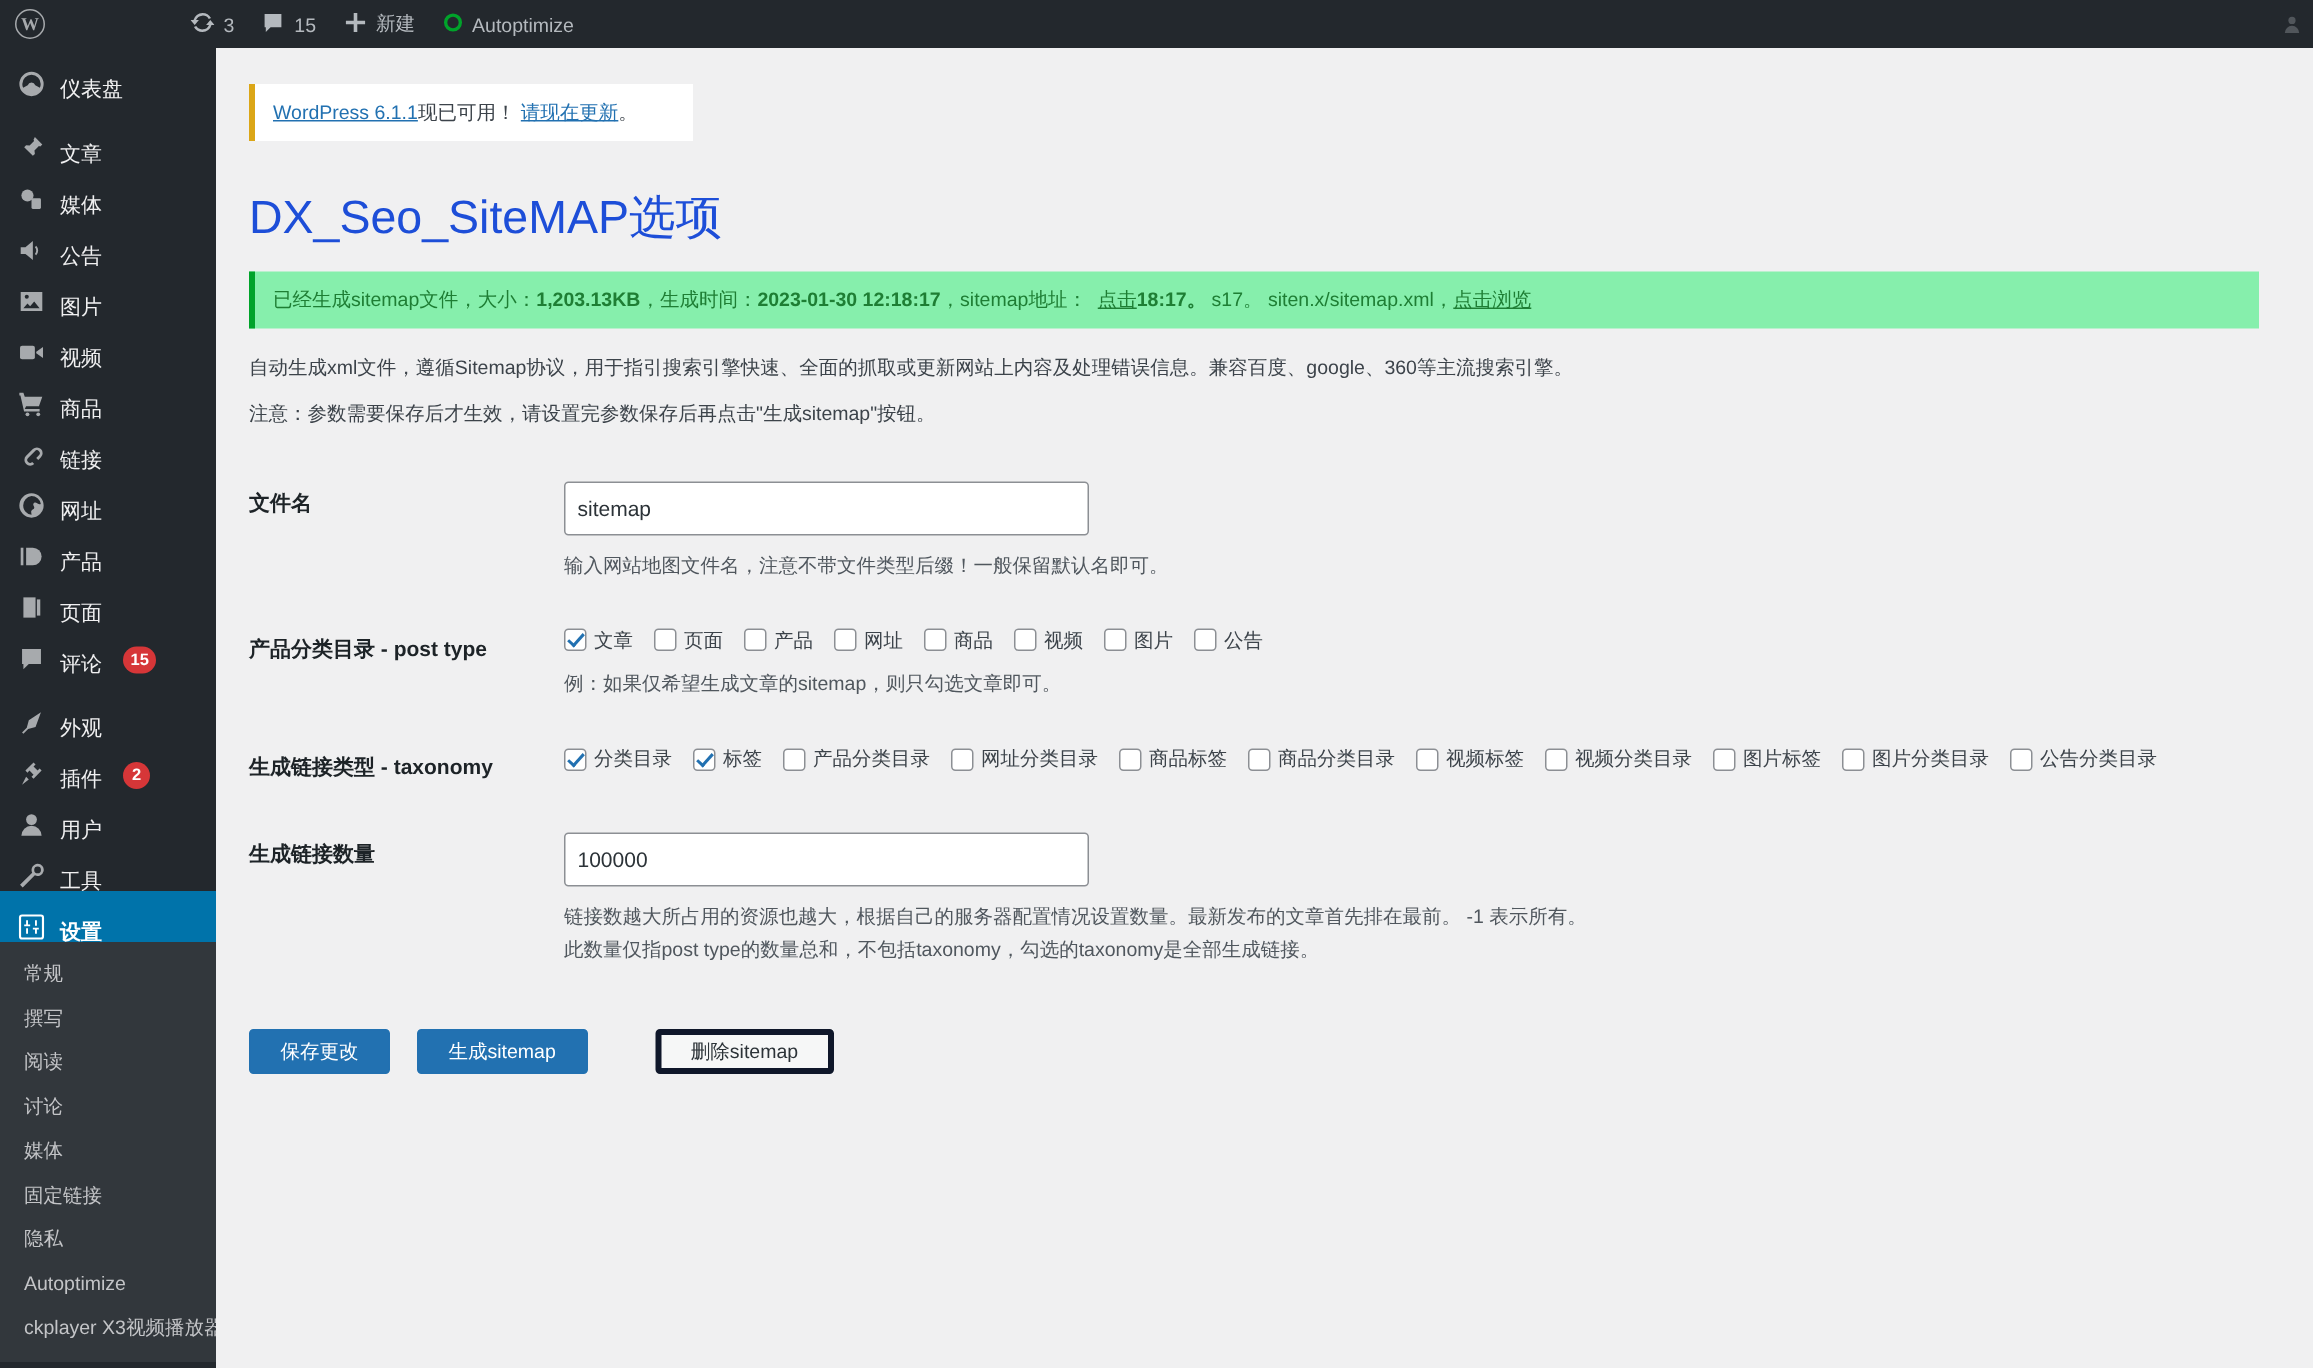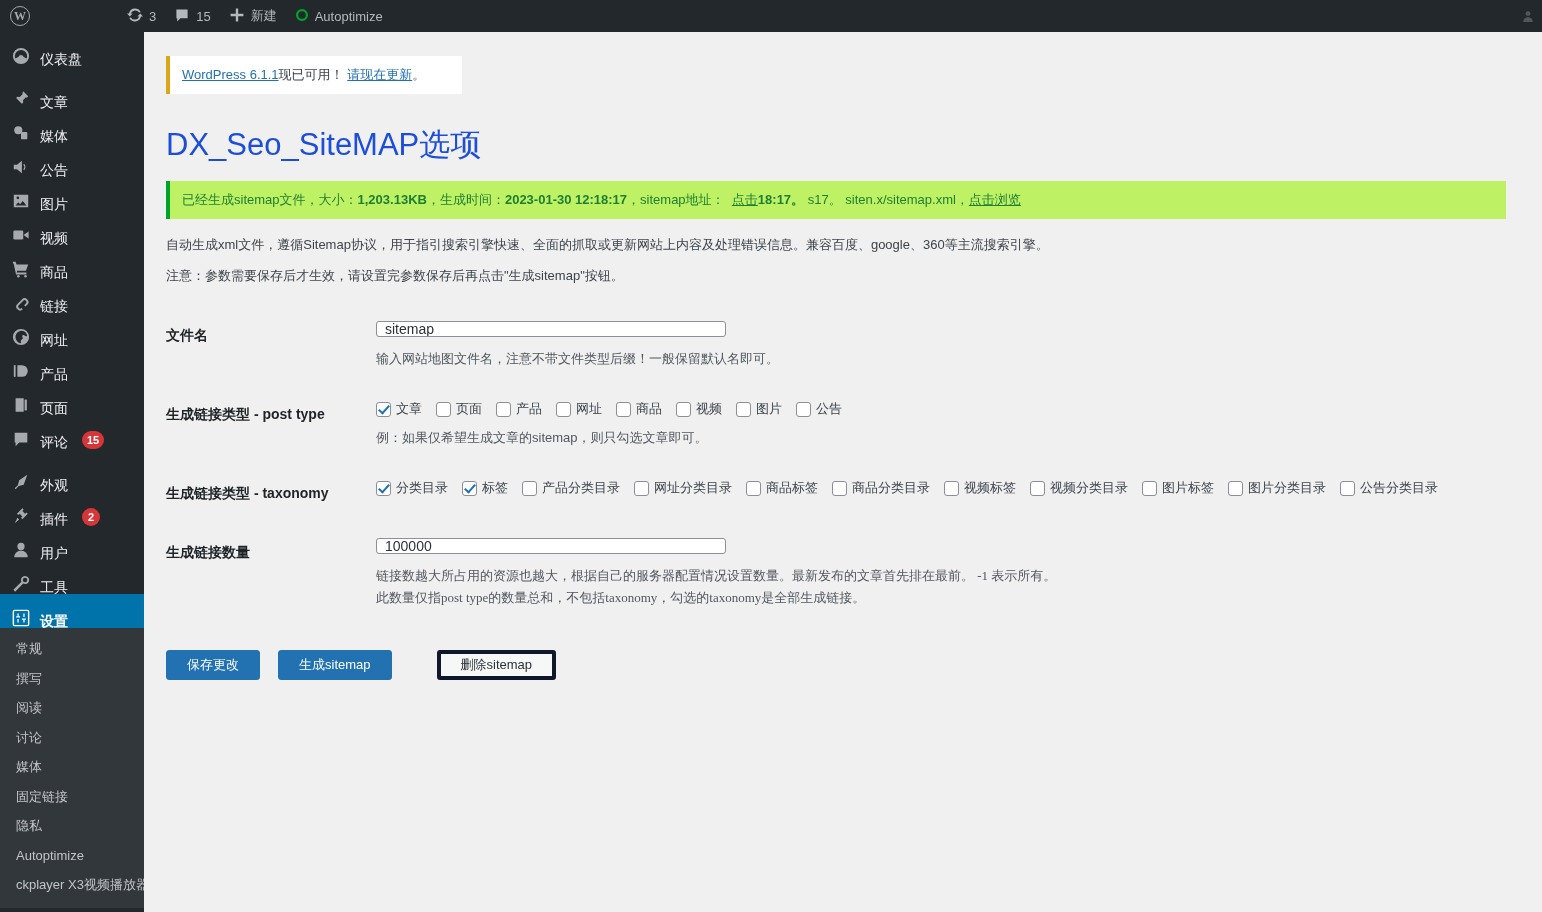--- a/index.html
+++ b/index.html
@@ -107,21 +107,21 @@
     line-height: 1.4;
   }
   .notice-update a { color: #2271b1; text-decoration: underline; }
 
   h1.pagetitle {
     font-size: 31px; font-weight: 400; color: #1d4ed8;
     margin: 22px 0 12px 0; padding: 9px 0 4px 0; line-height: 1.3;
   }
 
   .notice-success {
-    background: #bef264;
+    background: #86efac;
     border-left: 4px solid #00a32a;
     padding: 9px 12px;
     margin: 0 0 4px 0;
     font-size: 13px; color: #1e7e34;
     line-height: 1.5;
     position: relative;
     white-space: nowrap;
   }
   .notice-success b { font-weight: 700; }
   .notice-success a { color: #1e7e34; text-decoration: underline; }
@@ -136,30 +136,30 @@
     padding: 20px 10px 20px 0;
     font-weight: 600; font-size: 14px; color: #1d2327;
     line-height: 1.3;
   }
   table.form-table td {
     padding: 15px 10px;
     vertical-align: top;
     line-height: 1.4;
   }
   input[type=text] {
-    width: 350px; height: 16px;
+    width: 350px; height: 36px;
     padding: 0 8px;
     border: 1px solid #8c8f94;
     border-radius: 3px;
     background: #fff;
     font-size: 14px; color: #2c3338;
     font-family: "Liberation Sans", sans-serif;
   }
   .desc { font-size: 13px; color: #50575e; margin-top: 9px; line-height: 1.7; }
-  .desc div { white-space: nowrap; font-family: Liberation Serif, serif; }
+  .desc div { white-space: nowrap; }
 
   .cb-row { display: flex; align-items: center; flex-wrap: nowrap; white-space: nowrap; }
   .cb-wrap { display:inline-flex; align-items:center; margin-right: 4px; }
   .cbx {
     width: 15px; height: 15px;
     border: 1px solid #8c8f94;
     background: #fff; border-radius: 3px;
     display: inline-block; position: relative;
     cursor: pointer; flex: 0 0 15px;
   }
@@ -443,21 +443,21 @@
     <tbody>
         <tr>
       <th>文件名</th>
       <td>
         <input type="text" value="sitemap" style="">
         <div class="desc">输入网站地图文件名，注意不带文件类型后缀！一般保留默认名即可。</div>
       </td>
     </tr>
 
     <tr>
-      <th>生成链接类型 - post type</th>
+      <th>产品分类目录 - post type</th>
       <td>
         <div class="cb-row" id="post-type-row">
               <span class="cb-wrap">
                 <span class="cbx checked"></span>
                 <span class="cb-label">文章</span>
               </span>
               <span class="cb-wrap">
                 <span class="cbx"></span>
                 <span class="cb-label">页面</span>
               </span>

